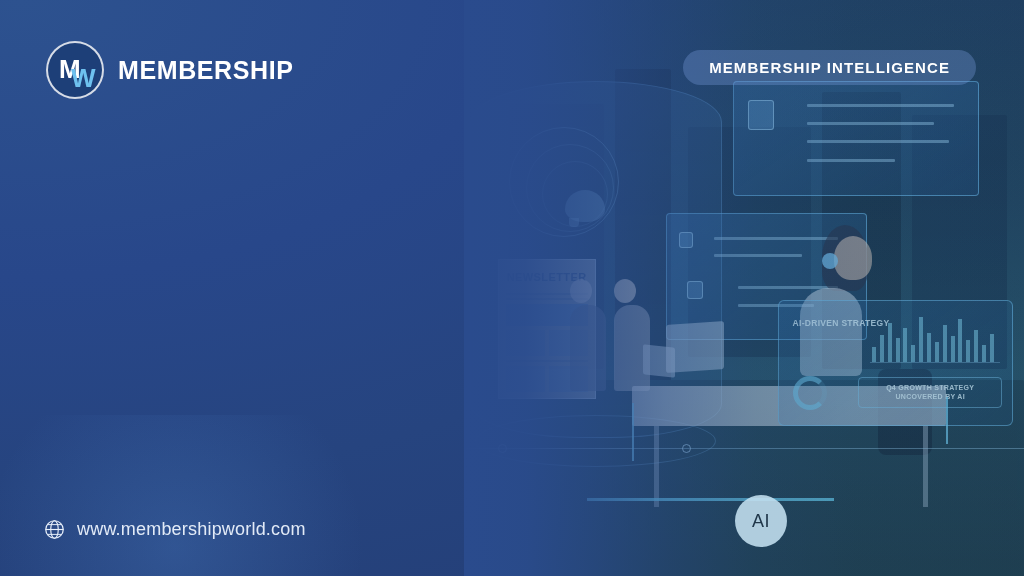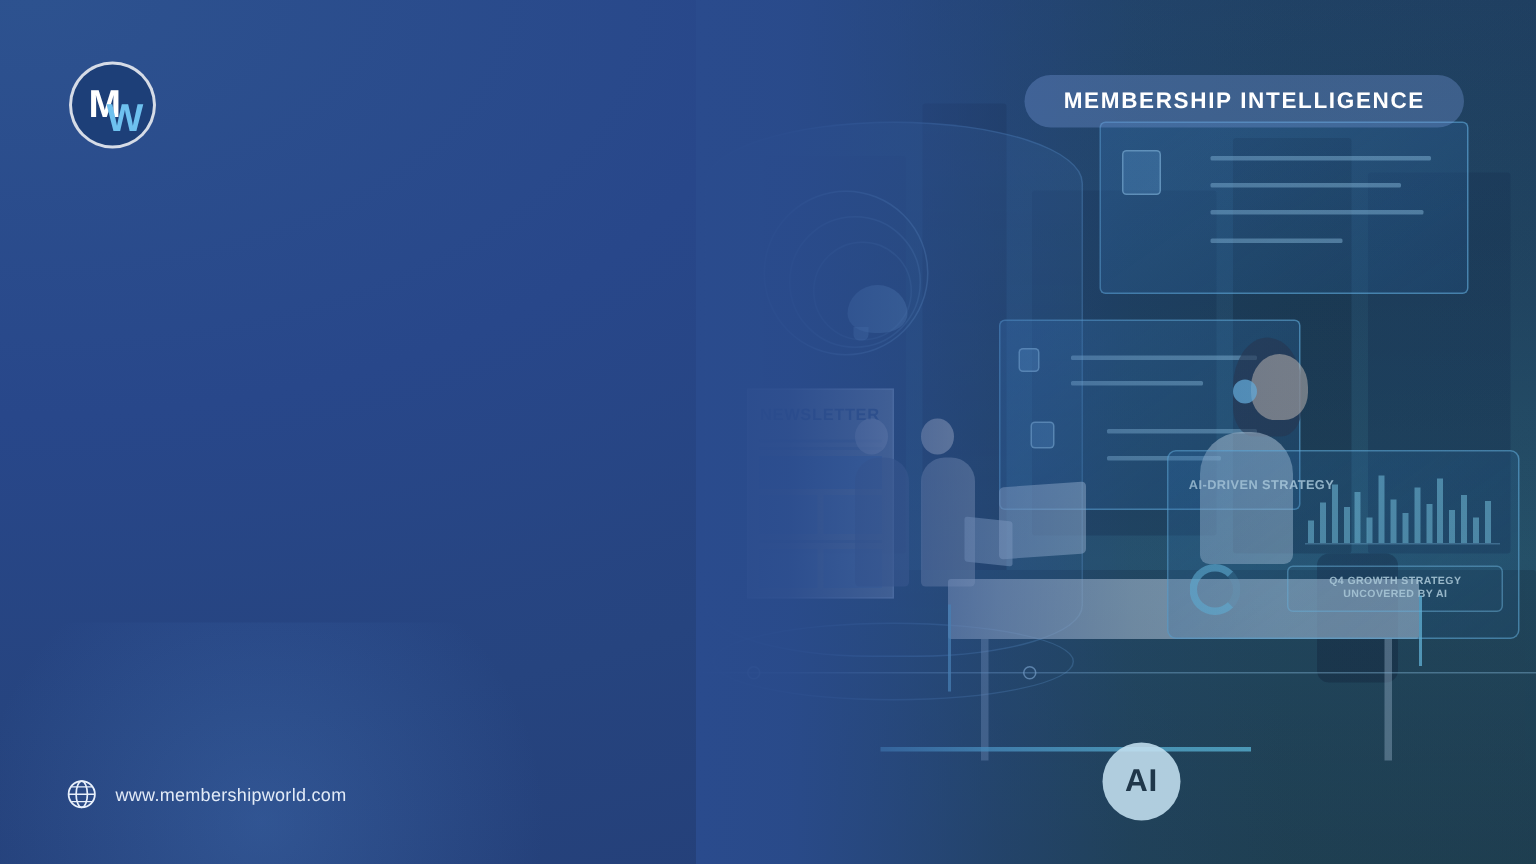--- a/index.html
+++ b/index.html
@@ -315,31 +315,31 @@
     letter-spacing:-0.2px;
   }
 
   .footer {
     position:absolute; left:44px; bottom:36px;
     display:flex; align-items:center; gap:12px;
   }
   .globe { width:21px; height:21px; flex:none; }
   .footer-url {
     color:rgba(240,246,255,.93);
-    font-size:12px;
+    font-size:18px;
     letter-spacing:.2px;
   }
 
   .ai-badge {
     position:absolute; left:735px; top:495px;
     width:52px; height:52px; border-radius:50%;
     background:rgba(196,224,240,.88);
     display:flex; align-items:center; justify-content:center;
     color:#20374a;
-    font-size:21px; font-weight:bold; letter-spacing:.5px;
+    font-size:18px; font-weight:normal; letter-spacing:.5px;
   }
 </style>
 </head>
 <body>
 
 <div class="canvas">
 
   <div class="scene">
     <div class="scene-base"></div>
 
@@ -451,20 +451,21 @@
   </div>
 
   <div class="glow-bl"></div>
 
   <div class="logo">
     <div class="logo-mark">
       <span class="m">M</span>
       <span class="w">W</span>
     </div>
     <div class="logo-text">
+      <div class="l1">MEMBERSHIP</div>
     </div>
   </div>
 
   <div class="badge">MEMBERSHIP INTELLIGENCE</div>
 
 
   <div class="footer">
     <svg class="globe" viewBox="0 0 24 24">
       <circle cx="12" cy="12" r="10" fill="none" stroke="#e8f0fb" stroke-width="1.4"></circle>
       <ellipse cx="12" cy="12" rx="4.3" ry="10" fill="none" stroke="#e8f0fb" stroke-width="1.3"></ellipse>

